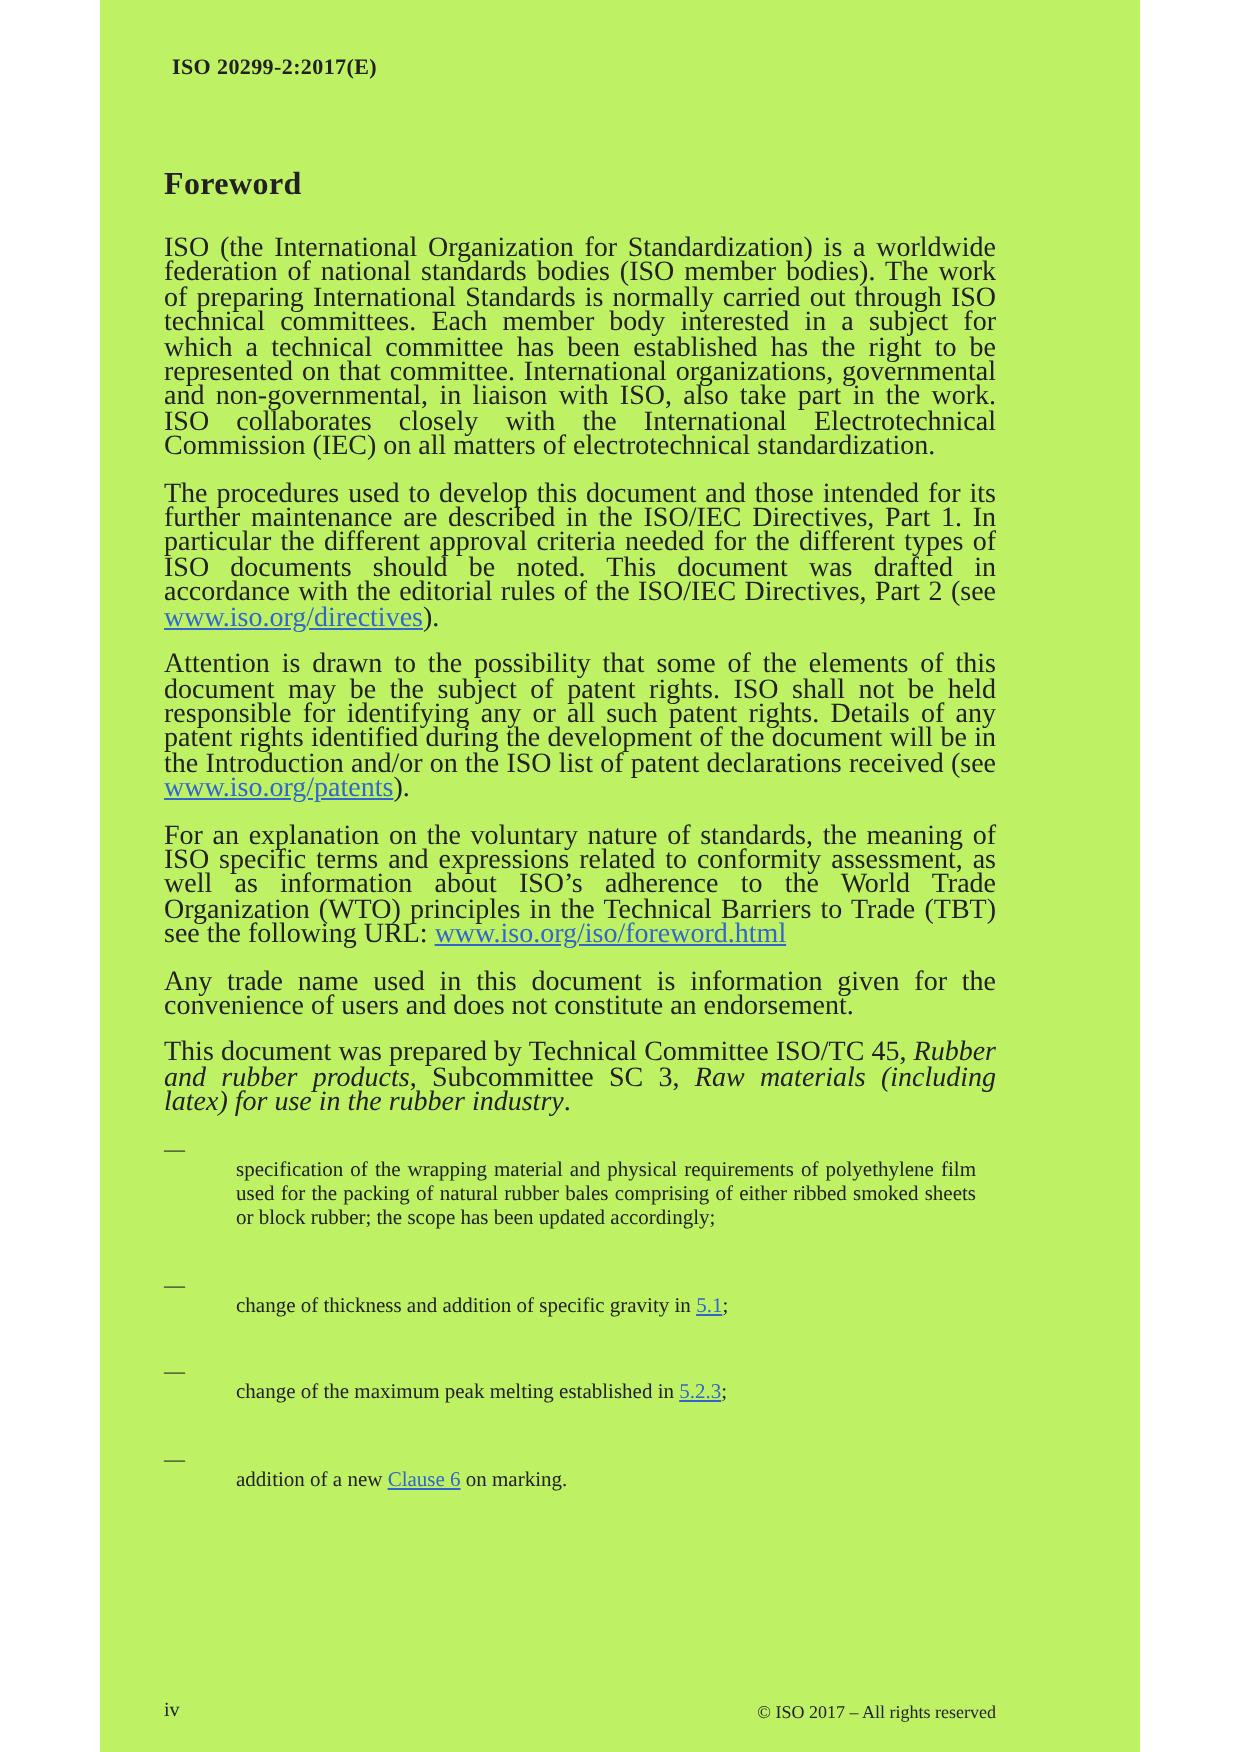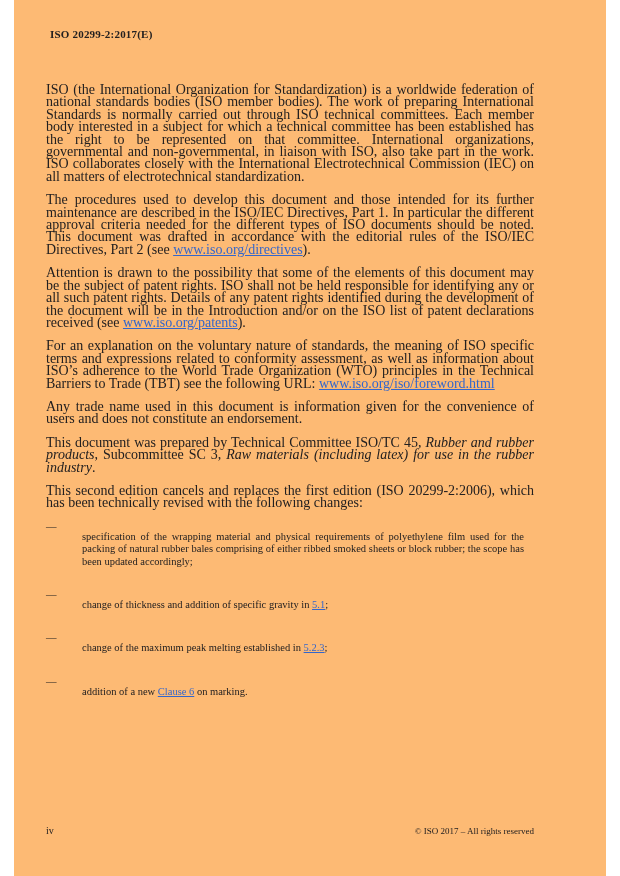--- a/index.html
+++ b/index.html
@@ -1,21 +1,21 @@
 <!DOCTYPE html>
 <html style="--text-color: #232020; --link-color: #3366cc;"><head>
 <meta charset="utf-8">
 <style>
   html, body { margin: 0; padding: 0; background: #ffffff; }
   .page {
     position: relative;
-    width: 592px;
+    width: 520px;
     height: 876px;
     margin: 0 auto;
-    background: #fdba74;
+    background: #bef264;
     box-sizing: border-box;
     padding: 28px 72px 0 32px;
     font-family: "Liberation Serif", serif;
     color: var(--text-color, #232020);
     overflow: hidden;
   }
   .doc-ref {
     font-weight: bold;
     font-size: 11px;
     letter-spacing: 0.2px;
@@ -50,45 +50,45 @@
   }
   a.link {
     color: var(--link-color, #3366cc);
     cursor: pointer;
   }
   em { font-style: italic; }
   .footer {
     position: absolute;
     left: 32px;
     right: 72px;
-    bottom: 40px;
+    bottom: 15px;
     display: flex;
     justify-content: space-between;
     align-items: center;
     font-size: 9px;
     color: var(--text-color, #232020);
   }
   .footer .pg { font-size: 10px; }
 </style>
 </head>
 <body>
 
 <div class="page">
 
   <div class="doc-ref">ISO 20299-2:2017(E)</div>
 
+  <h1 class="title">Foreword</h1>
 
   <div class="body">
     <p class="para"><span>ISO (the International Organization for Standardization) is a worldwide federation of national standards bodies (ISO member bodies). The work of preparing International Standards is normally carried out through ISO technical committees. Each member body interested in a subject for which a technical committee has been established has the right to be represented on that committee. International organizations, governmental and non-governmental, in liaison with ISO, also take part in the work. ISO collaborates closely with the International Electrotechnical Commission (IEC) on all matters of electrotechnical standardization.</span></p>
     <p class="para"><span>The procedures used to develop this document and those intended for its further maintenance are described in the ISO/IEC Directives, Part 1. In particular the different approval criteria needed for the different types of ISO documents should be noted. This document was drafted in accordance with the editorial rules of the ISO/IEC Directives, Part 2 (see </span><a class="link" href="#">www.iso.org/directives</a><span>).</span></p>
     <p class="para"><span>Attention is drawn to the possibility that some of the elements of this document may be the subject of patent rights. ISO shall not be held responsible for identifying any or all such patent rights. Details of any patent rights identified during the development of the document will be in the Introduction and/or on the ISO list of patent declarations received (see </span><a class="link" href="#">www.iso.org/patents</a><span>).</span></p>
     <p class="para"><span>For an explanation on the voluntary nature of standards, the meaning of ISO specific terms and expressions related to conformity assessment, as well as information about ISO’s adherence to the World Trade Organization (WTO) principles in the Technical Barriers to Trade (TBT) see the following URL: </span><a class="link" href="#">www.iso.org/iso/foreword.html</a></p>
     <p class="para"><span>Any trade name used in this document is information given for the convenience of users and does not constitute an endorsement.</span></p>
     <p class="para"><span>This document was prepared by Technical Committee ISO/TC 45, </span><em>Rubber and rubber products</em><span>, Subcommittee SC 3, </span><em>Raw materials (including latex) for use in the rubber industry</em><span>.</span></p>
-    <p class="para"><span>This second edition cancels and replaces the first edition (ISO 20299-2:2006), which has been technically revised with the following changes:</span></p>
 
     <div class="list">
       <div class="list-item">
         <span class="dash">—</span>
         <p class="li-text"><span>specification of the wrapping material and physical requirements of polyethylene film used for the packing of natural rubber bales comprising of either ribbed smoked sheets or block rubber; the scope has been updated accordingly;</span></p>
       </div>
       <div class="list-item">
         <span class="dash">—</span>
         <p class="li-text"><span>change of thickness and addition of specific gravity in </span><a class="link" href="#">5.1</a><span>;</span></p>
       </div>

